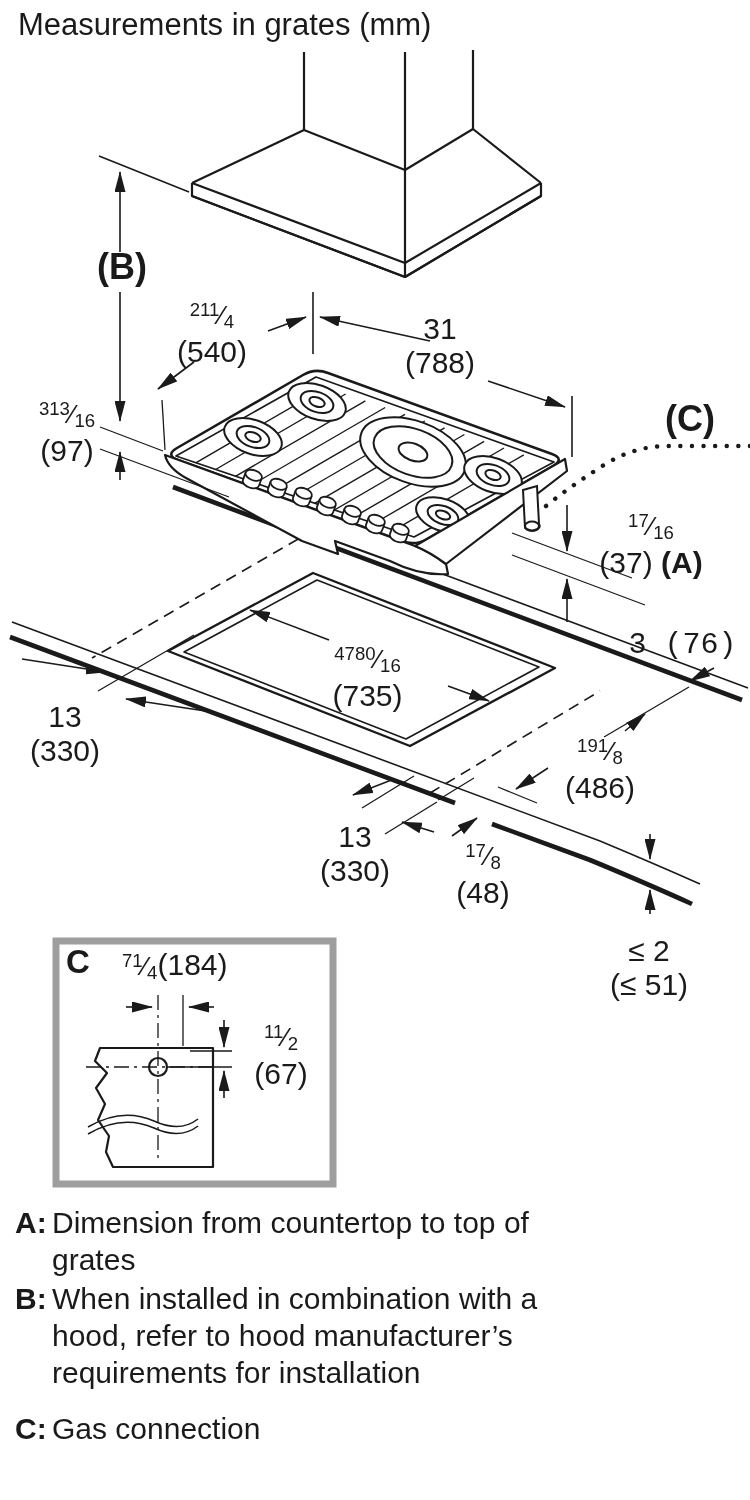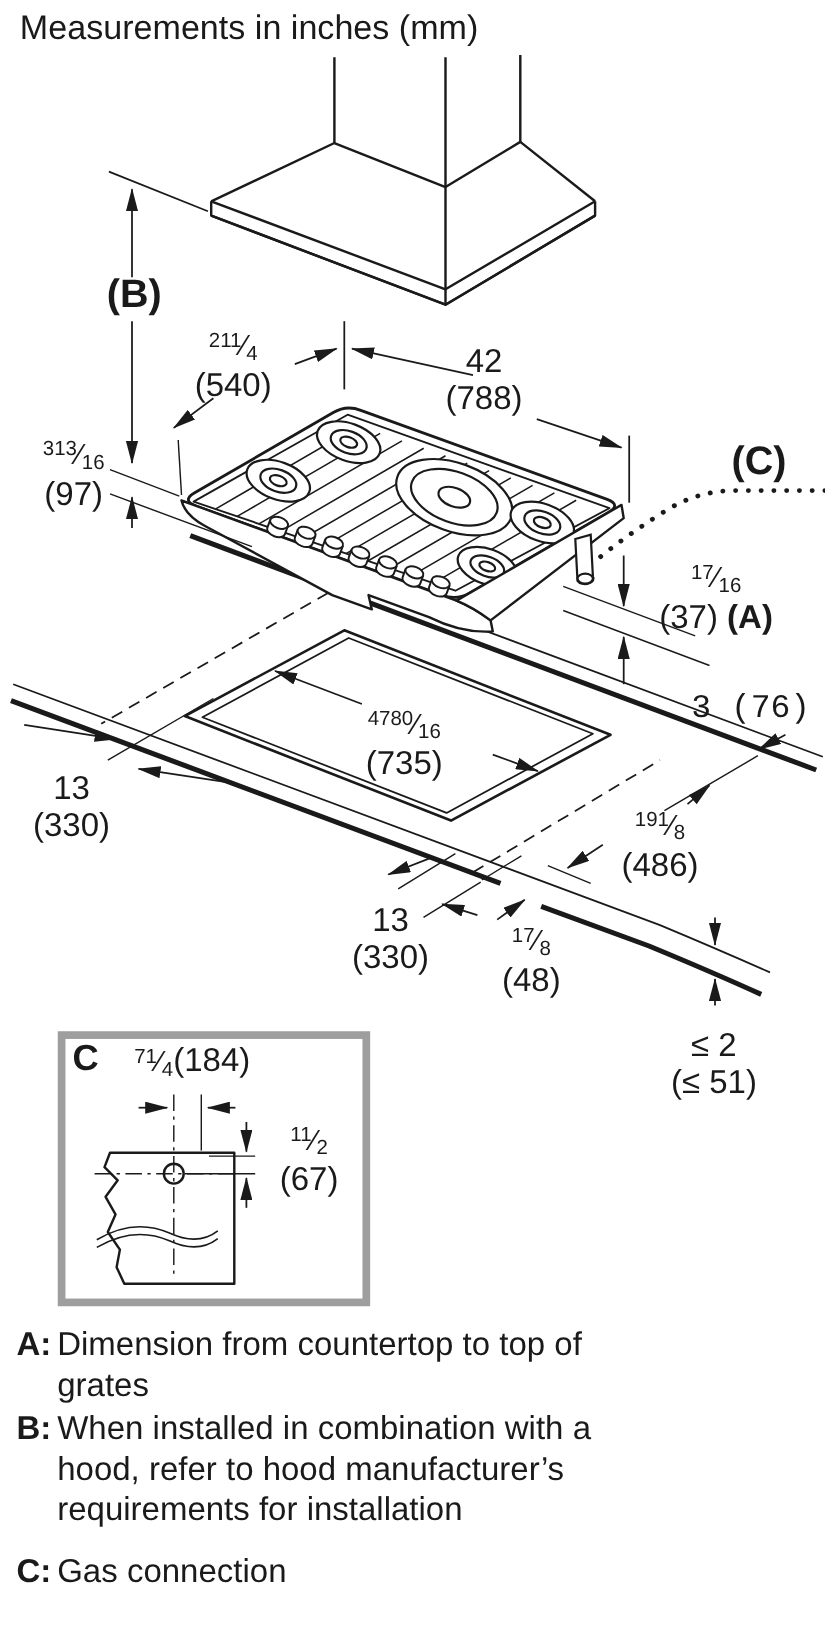--- a/index.html
+++ b/index.html
@@ -193,31 +193,31 @@
       </g>
       <g stroke="#1a1a1a" stroke-width="1.6" fill="none">
         <line x1="126" y1="1007" x2="152" y2="1007" marker-end="url(#ah)"></line>
         <line x1="214" y1="1007" x2="189" y2="1007" marker-end="url(#ah)"></line>
         <line x1="224" y1="1020" x2="224" y2="1047" marker-end="url(#ah)"></line>
         <line x1="224" y1="1098" x2="224" y2="1071" marker-end="url(#ah)"></line>
       </g>
     </g>
   </svg>
 
-  <div class="lbl big" style="left:18px;top:8px;">Measurements in inches (mm)</div>
+  <div class="lbl big" style="left:18px;top:8px;">Measurements in grates (mm)</div>
 
   <div class="lbl callout ctr" style="left:88px;top:250px;width:68px;">(B)</div>
 
   <div class="lbl ctr" style="left:137px;top:297px;width:150px;">
     <div><sup>211</sup><span class="fs">⁄</span><sub>4</sub></div>
       <div>(540)</div>
   </div>
 
   <div class="lbl ctr" style="left:365px;top:312px;width:150px;">
-    <div>42</div>
+    <div>31</div>
       <div>(788)</div>
   </div>
 
   <div class="lbl ctr" style="left:2px;top:396px;width:130px;">
     <div><sup>313</sup><span class="fs">⁄</span><sub>16</sub></div>
       <div>(97)</div>
   </div>
 
   <div class="lbl callout ctr" style="left:650px;top:402px;width:80px;">(C)</div>
 

